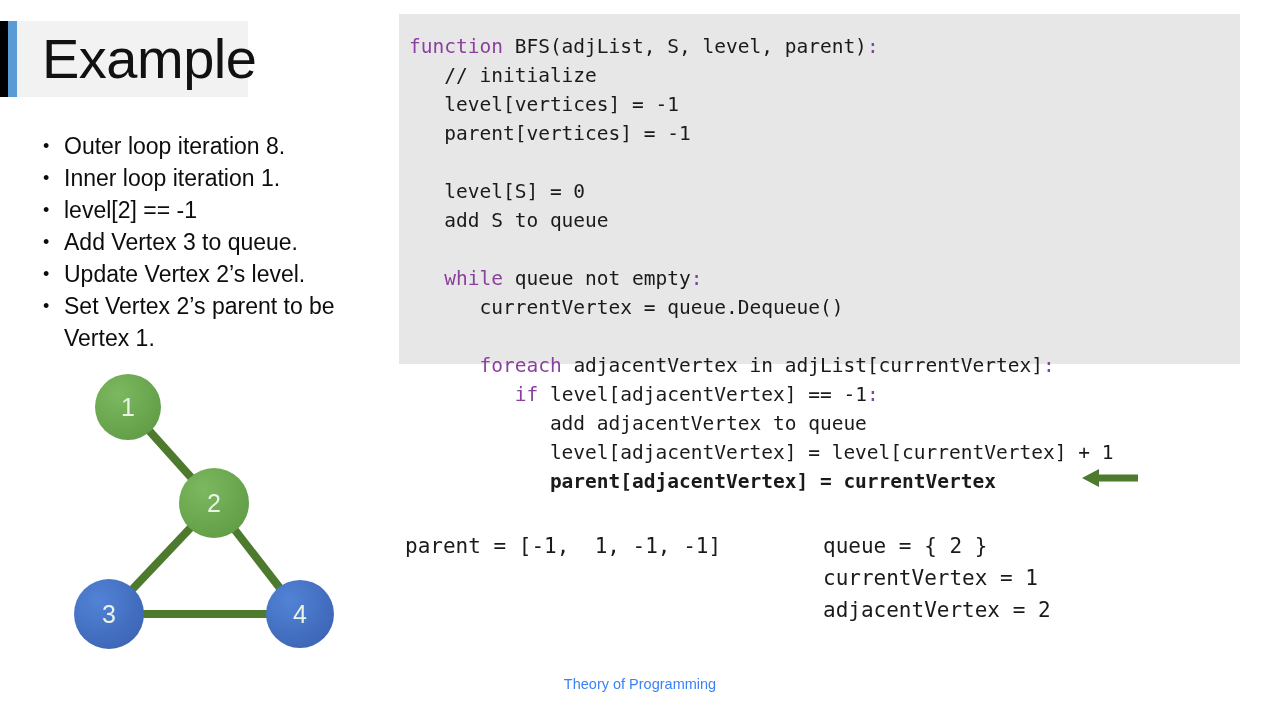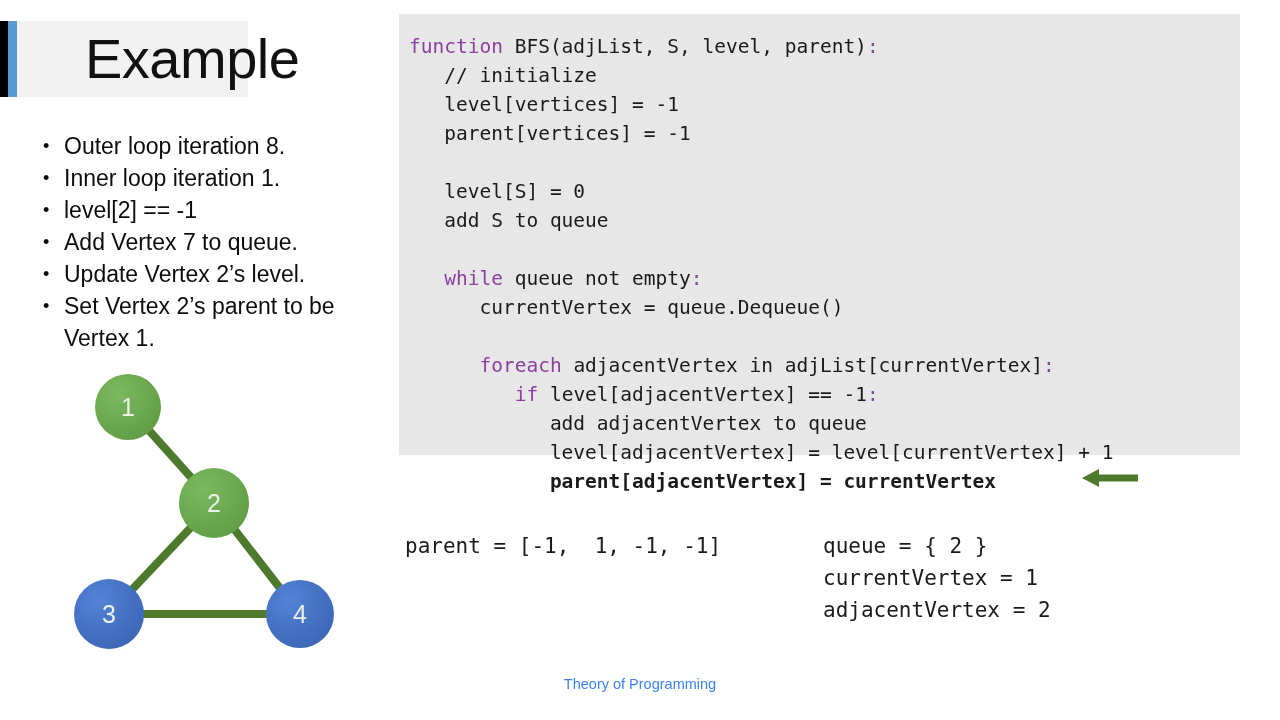--- a/index.html
+++ b/index.html
@@ -46,21 +46,20 @@
   #page-title {
     position: absolute;
     left: 42px;
     top: 24px;
     font-size: 56px;
     line-height: 70px;
     font-weight: 400;
     letter-spacing: -0.5px;
     color: #111111;
     font-family: "Liberation Sans", sans-serif;
-    margin-left: 43px;
   }
 
   
   #bullet-list {
     position: absolute;
     left: 36px;
     top: 130px;
     width: 340px;
   }
   .bullet-row {
@@ -93,21 +92,21 @@
     height: 300px;
   }
   #graph svg { display: block; }
 
   
   #code-block {
     position: absolute;
     left: 399px;
     top: 14px;
     width: 841px;
-    height: 441px;
+    height: 350px;
     background: #e7e7e7;
     box-sizing: border-box;
     padding: 18px 0 0 10px;
   }
   #code-lines {
     font-family: "DejaVu Sans Mono", monospace;
     font-size: 19.5px;
     line-height: 29px;
     color: #1a1a1a;
     white-space: pre;
@@ -175,21 +174,21 @@
     <div class="bullet-row">
       <span class="bullet-dot">•</span>
       <span class="bullet-text">Inner loop iteration 1.</span>
     </div>
     <div class="bullet-row">
       <span class="bullet-dot">•</span>
       <span class="bullet-text">level[2] == -1</span>
     </div>
     <div class="bullet-row">
       <span class="bullet-dot">•</span>
-      <span class="bullet-text">Add Vertex 7 to queue.</span>
+      <span class="bullet-text">Add Vertex 3 to queue.</span>
     </div>
     <div class="bullet-row">
       <span class="bullet-dot">•</span>
       <span class="bullet-text">Update Vertex 2’s level.</span>
     </div>
     <div class="bullet-row">
       <span class="bullet-dot">•</span>
       <span class="bullet-text">Set Vertex 2’s parent to be Vertex 1.</span>
     </div>
   </div>

